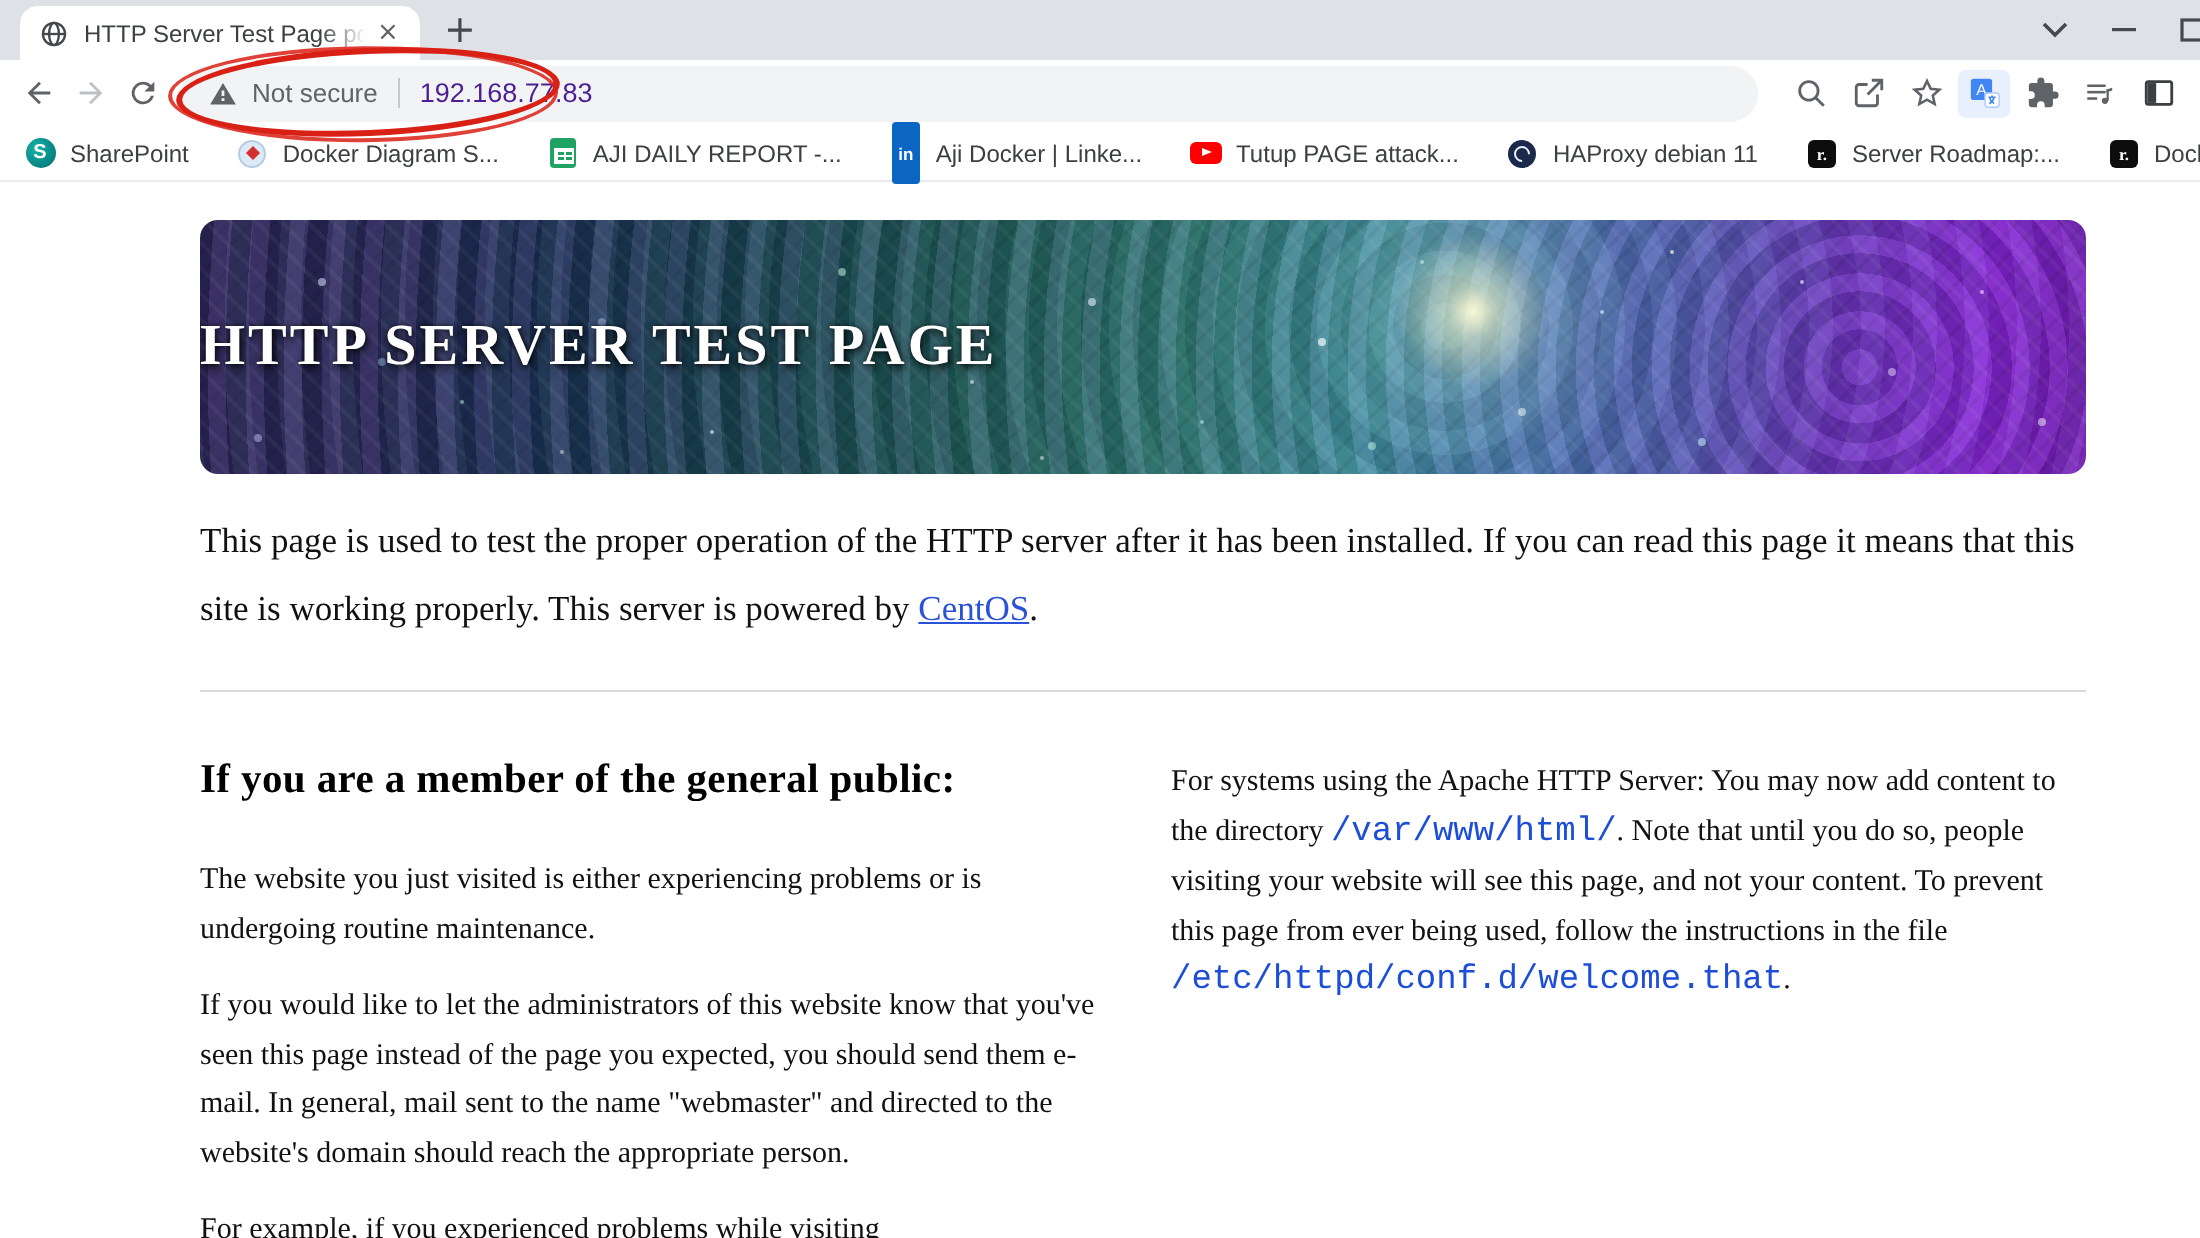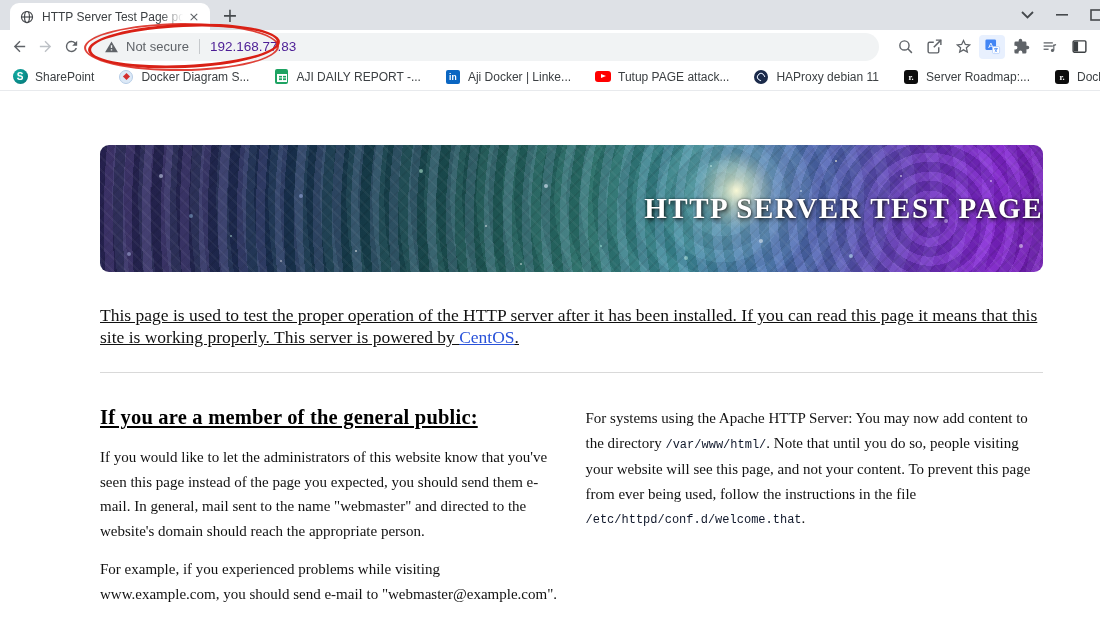--- a/index.html
+++ b/index.html
@@ -38,21 +38,21 @@
   .bm { display:flex; align-items:center; gap:7px; font-size:12px; color:#3c4043; cursor:pointer; }
   .bm-ico { width:16px; height:16px; display:flex; align-items:center; justify-content:center; flex:0 0 auto; }
   .ico-sp { width:15px; height:15px; border-radius:50%; background:radial-gradient(circle at 35% 35%,#12b3a8,#036c70);
             color:#fff; font-size:10px; font-weight:bold; display:flex; align-items:center; justify-content:center; }
   .ico-net { width:14px; height:14px; border-radius:50%; background:#dce9f7; border:1px solid #b7cdE6; position:relative; }
   .ico-net::after { content:""; position:absolute; left:3.5px; top:3.5px; width:5px; height:5px; background:#d32f2f; transform:rotate(45deg); }
   .ico-sheets { width:13px; height:15px; background:#1ea362; border-radius:2px; position:relative; }
   .ico-sheets::after { content:""; position:absolute; left:2.5px; top:5px; width:8px; height:6px;
             background:linear-gradient(#fff 1px,transparent 1px) 0 0/8px 2.5px, linear-gradient(90deg,#fff 1px,transparent 1px) 0 0/4px 6px;
             border:1px solid #fff; }
-  .ico-li { width:14px; height:14px; background:#0a66c2; border-radius:2px; color:#fff; font-size:8.5px; font-weight:bold;
+  .ico-li { width:14px; height:31px; background:#0a66c2; border-radius:2px; color:#fff; font-size:8.5px; font-weight:bold;
             display:flex; align-items:center; justify-content:center; }
   .ico-yt { width:16px; height:11px; background:#f00; border-radius:3px; position:relative; }
   .ico-yt::after { content:""; position:absolute; left:6px; top:3px; border-left:5px solid #fff;
                    border-top:2.5px solid transparent; border-bottom:2.5px solid transparent; }
   .ico-hap { width:14px; height:14px; border-radius:50%; background:#1b2a4a; position:relative; }
   .ico-hap::after { content:""; position:absolute; left:3px; top:3px; width:6px; height:6px; border-radius:50%;
                     border:1.6px solid #e8f0ff; border-bottom-color:transparent; transform:rotate(-45deg); }
   .ico-rm { width:14px; height:14px; background:#0d0d0d; border-radius:3px; color:#fff; font-size:8.5px; font-weight:bold;
             display:flex; align-items:center; justify-content:center; font-family:"Liberation Serif",serif; }
 
@@ -67,40 +67,40 @@
   .banner { position:relative; height:127px; border-radius:9px; overflow:hidden;
     background-color:#1d4a4d;
     background-image:
       radial-gradient(circle at 67.5% 36%, rgba(255,252,215,.95) 0, rgba(255,250,200,.45) 2%, rgba(255,250,200,0) 6%),
       radial-gradient(circle at 67.5% 36%, rgba(210,245,225,.3) 0, transparent 13%),
       repeating-radial-gradient(circle at 88% 58%, rgba(170,150,235,.14) 0 9px, rgba(15,35,60,.14) 9px 19px),
       repeating-radial-gradient(circle at 66% 42%, rgba(160,220,230,.08) 0 12px, rgba(10,30,50,.08) 12px 26px),
       repeating-linear-gradient(45deg, rgba(255,255,255,.05) 0 2px, transparent 2px 9px),
       repeating-linear-gradient(-45deg, rgba(0,0,0,.08) 0 2px, transparent 2px 8px),
       linear-gradient(97deg,#2b2052 0%,#272350 10%,#1a2c4e 18%,#173f4a 28%,#1e5a52 40%,#2e7a6d 52%,#3f939b 62%,#4a7cb0 70%,#555fb2 78%,#6f30bd 86%,#8b1fd6 94%,#7716b3 100%);
-    display:flex; align-items:center; justify-content:flex-end;margin-top:35px; }
+    display:flex; align-items:center; justify-content:flex-start; }
   .speckles { position:absolute; left:0; top:0; width:2px; height:2px; border-radius:50%; background:rgba(255,255,255,.8);
     box-shadow: 60px 30px 0 1px rgba(220,230,255,.55), 130px 90px 0 rgba(200,255,240,.5), 200px 50px 0 1px rgba(180,200,255,.45),
       255px 105px 0 rgba(255,255,255,.6), 320px 25px 0 1px rgba(200,255,230,.5), 385px 80px 0 rgba(255,255,255,.55),
       445px 40px 0 1px rgba(230,240,255,.6), 500px 100px 0 rgba(190,255,235,.5), 560px 60px 0 1px rgba(255,255,255,.65),
       610px 20px 0 rgba(220,255,245,.55), 660px 95px 0 1px rgba(255,255,255,.5), 700px 45px 0 rgba(235,245,255,.6),
       750px 110px 0 1px rgba(200,240,255,.55), 800px 30px 0 rgba(255,255,255,.6), 845px 75px 0 1px rgba(225,210,255,.55),
       890px 35px 0 rgba(240,230,255,.6), 920px 100px 0 1px rgba(255,255,255,.5), 180px 115px 0 rgba(255,255,255,.45),
       90px 70px 0 1px rgba(170,220,255,.4), 420px 118px 0 rgba(255,255,255,.5), 585px 112px 0 1px rgba(210,255,240,.45),
       735px 15px 0 rgba(255,255,230,.7), 28px 108px 0 1px rgba(200,210,255,.45), 960px 55px 0 rgba(240,225,255,.6); }
   .banner h1 { position:relative; color:#fff; font-size:29px; font-weight:bold; letter-spacing:1.5px;
                text-shadow:1px 2px 4px rgba(0,0,0,.8), 0 0 2px rgba(0,0,0,.6); }
-  .intro { margin-top:32px; font-size:17.5px; line-height:22px; color:#111;text-decoration:underline; }
+  .intro { margin-top:16px; font-size:17.5px; line-height:34px; color:#111; }
   .intro a { color:#2952d9; text-decoration:underline; cursor:pointer; }
   .page hr { border:none; border-top:1px solid #d9d9d9; margin:24px 0 0; }
   .cols { display:flex; gap:28px; margin-top:33px; }
   .col { flex:1; }
-  .col h2 { font-size:20.5px; font-weight:bold; color:#000; margin-bottom:16px; letter-spacing:.2px;text-decoration:underline; }
+  .col h2 { font-size:20.5px; font-weight:bold; color:#000; margin-bottom:26px; letter-spacing:.2px; }
   .col p { font-size:15px; line-height:24.5px; margin-bottom:14px; color:#111; }
-  .col code { font-family:"Liberation Mono", monospace; color:#0f172a; font-size:12px; }
+  .col code { font-family:"Liberation Mono", monospace; color:#1d4ed8; font-size:17px; }
   svg { flex:0 0 auto; }
 </style>
 </head>
 <body>
 
 <div class="screen">
 
   <div class="tabstrip">
     <div class="tab">
       <svg width="14" height="14" viewBox="0 0 24 24" style="margin-right:8px">
@@ -255,20 +255,21 @@
   <div class="page">
     <div class="banner">
       <span class="speckles"></span>
       <h1>HTTP SERVER TEST PAGE</h1>
     </div>
     <p class="intro"><span>This page is used to test the proper operation of the HTTP server after it has been installed. If you can read this page it means that this site is working properly. This server is powered by </span><a>CentOS</a><span>.</span></p>
     <hr>
     <div class="cols">
       <div class="col">
         <h2>If you are a member of the general public:</h2>
+        <p>The website you just visited is either experiencing problems or is undergoing routine maintenance.</p>
         <p>If you would like to let the administrators of this website know that you've seen this page instead of the page you expected, you should send them e-mail. In general, mail sent to the name "webmaster" and directed to the website's domain should reach the appropriate person.</p>
         <p>For example, if you experienced problems while visiting www.example.com, you should send e-mail to "webmaster@example.com".</p>
       </div>
       <div class="col">
         <p><span>For systems using the Apache HTTP Server: You may now add content to the directory </span><code>/var/www/html/</code><span>. Note that until you do so, people visiting your website will see this page, and not your content. To prevent this page from ever being used, follow the instructions in the file </span><code>/etc/httpd/conf.d/welcome.that</code><span>.</span></p>
 
       </div>
     </div>
   </div>
 </div>

